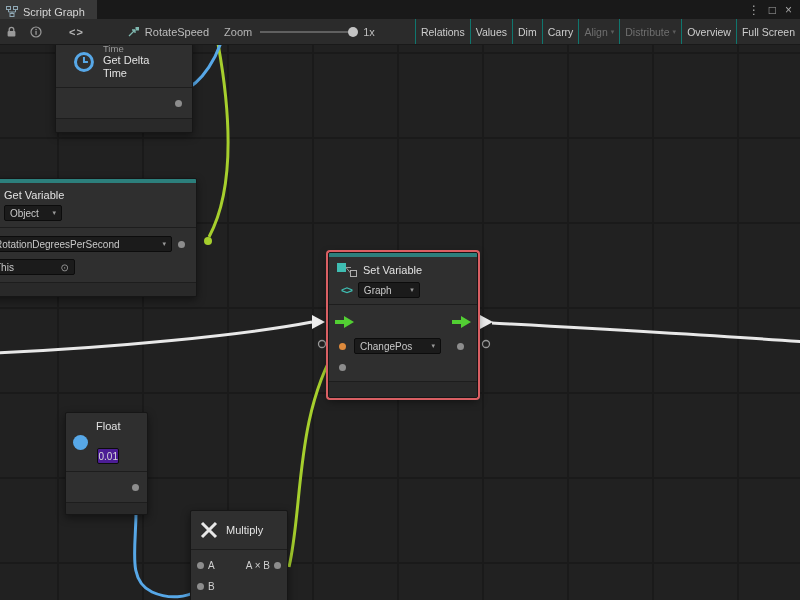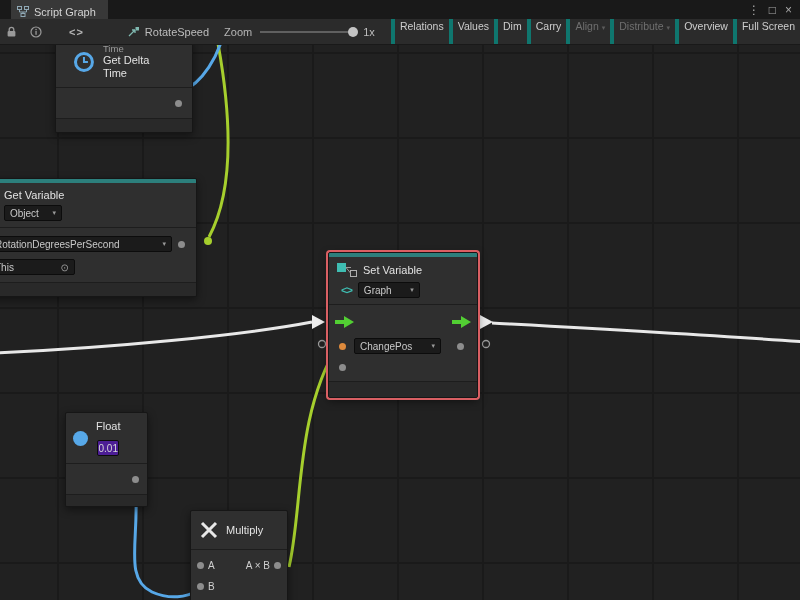--- a/index.html
+++ b/index.html
@@ -3,40 +3,40 @@
 <meta charset="utf-8">
 <style>
   * { margin:0; padding:0; box-sizing:border-box; }
   html,body { width:800px; height:600px; overflow:hidden; background:#161616;
               font-family:"Liberation Sans", sans-serif; }
   .app { position:relative; width:800px; height:600px; background:#202020; }
 
   
   .tabbar { height:19px; background:#191919; display:flex; justify-content:space-between; align-items:stretch; }
   .tab { background:#383838; display:flex; align-items:center; gap:5px; padding:4px 12px 0 6px;
-         font-size:11px; color:#d4d4d4;margin-left:11px; }
+         font-size:11px; color:#d4d4d4; }
   .winctl { display:flex; align-items:center; gap:9px; padding-right:8px; color:#a8a8a8; font-size:12px; }
   .winctl span { cursor:default; line-height:1; }
 
   
   .toolbar { height:26px; background:#2b2b2b; border-bottom:1px solid #191919;
              display:flex; align-items:center; font-size:11px; color:#c2c2c2; white-space:nowrap; overflow:hidden; }
   .tbi { display:inline-flex; align-items:center; }
   .tb-lock { margin-left:6px; }
   .tb-info { margin-left:13px; }
   .tb-code { margin-left:27px; color:#b5b5b5; font-weight:bold; font-size:11px; letter-spacing:1px; }
   .tb-asset { margin-left:44px; }
   .tb-name { margin-left:5px; color:#bdbdbd; }
   .tb-zoom-label { margin-left:15px; color:#b5b5b5; }
   .zoom-track { width:95px; height:2px; background:#606060; position:relative; margin:0 2px 0 8px; }
   .zoom-handle { position:absolute; right:-3px; top:-4px; width:10px; height:10px; border-radius:50%; background:#c4c4c4; }
   .tb-zoom-value { margin-left:6px; color:#bdbdbd; }
   .tb-buttons { margin-left:auto; display:flex; height:100%; align-items:stretch; }
-  .tb-btn { display:flex; align-items:flex-end; gap:3px; padding:13px 5px; font-size:10.5px; color:#cdcdcd;
-            border-left:4px solid #0f766e; }
+  .tb-btn { display:flex; align-items:center; gap:3px; padding:13px 5px; font-size:10.5px; color:#cdcdcd;
+            border-left:1px solid #0f766e; }
   .tb-btn.disabled { color:#6f6f6f; }
   .tb-btn .caret { font-size:7px; color:#8a8a8a; }
   .tb-btn.disabled .caret { color:#5c5c5c; }
 
   
   .canvas { position:absolute; top:45px; left:0; width:800px; height:555px; overflow:hidden;
             background-color:#212121;
             background-image:
               linear-gradient(#1a1a1a 2px, transparent 2px),
               linear-gradient(90deg, #1a1a1a 2px, transparent 2px);
@@ -260,21 +260,21 @@
         </div>
       </div>
       <div class="ftr" style="height:16px;"></div>
     </div>
 
     <div class="node" style="left:65px; top:367px; width:83px;">
       <div class="hdr" style="padding:7px 6px;">
         <svg width="17" height="17" viewBox="0 0 17 17">
           <circle cx="8.5" cy="8.5" r="7.5" fill="#57a8e8"></circle>
         </svg>
-        <div style="display:flex; flex-direction:column; gap:7px; align-items:center;">
+        <div style="display:flex; flex-direction:column; gap:15px; align-items:center;">
           <div class="ttl">Float</div>
           <span class="valbox">0.01</span>
         </div>
       </div>
       <div class="divider"></div>
       <div class="nbody">
         <div class="row" style="height:22px; justify-content:flex-end; padding-right:8px;">
           <span class="port"></span>
         </div>
       </div>

